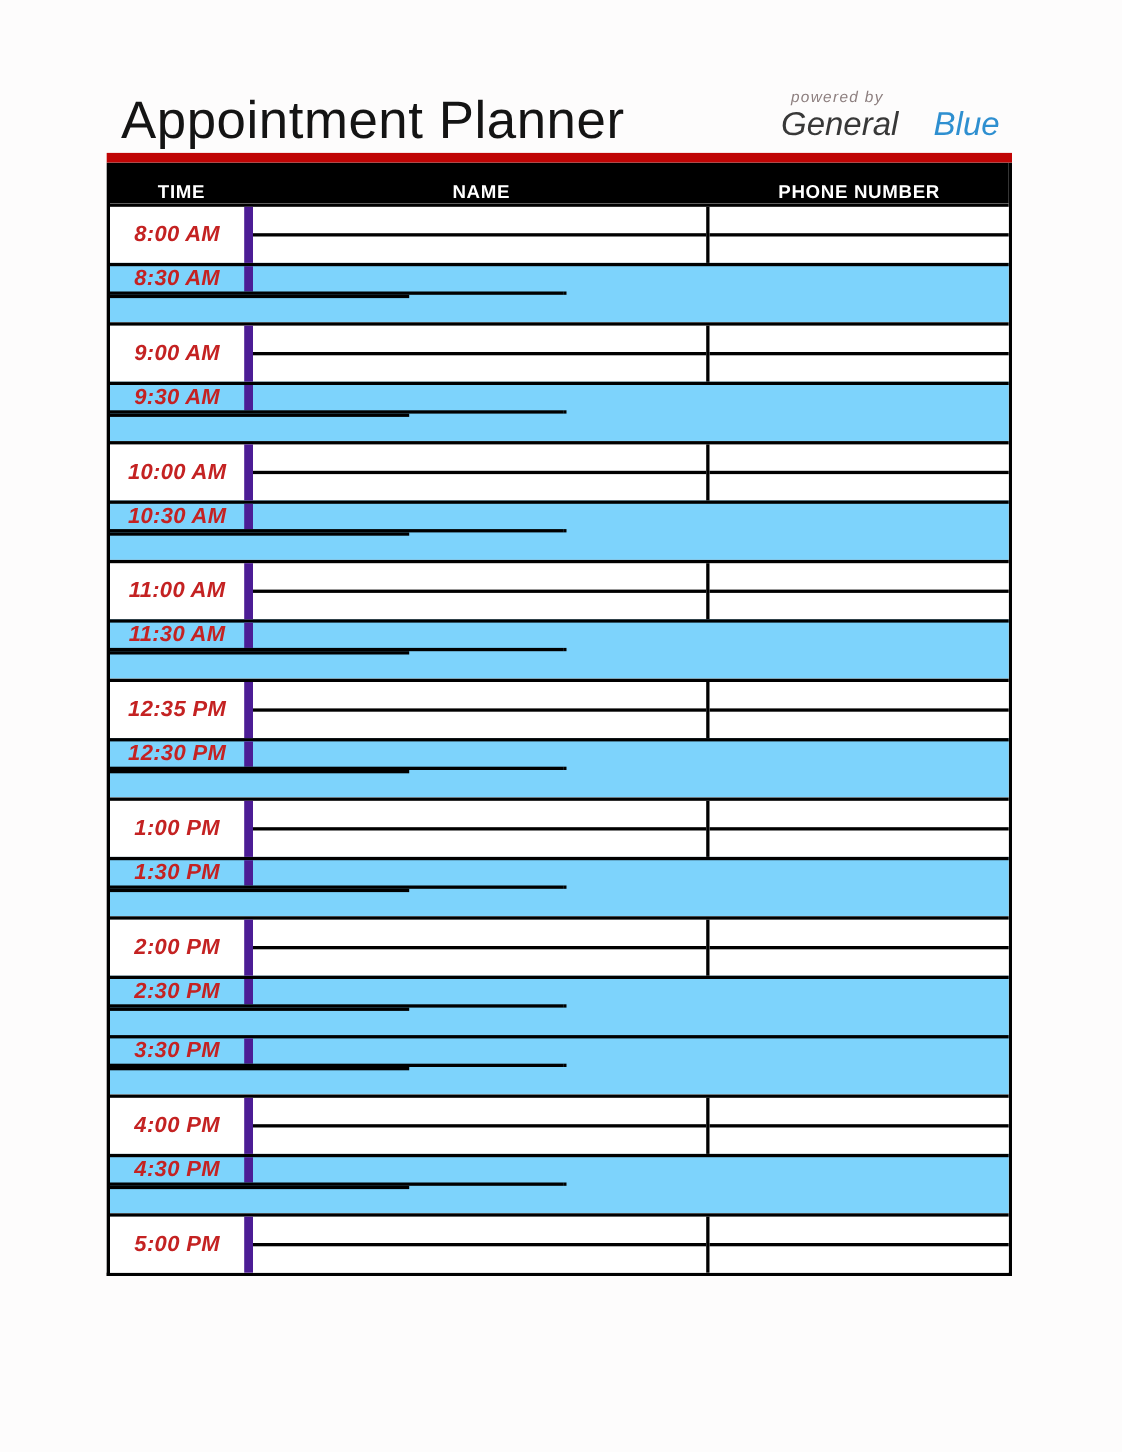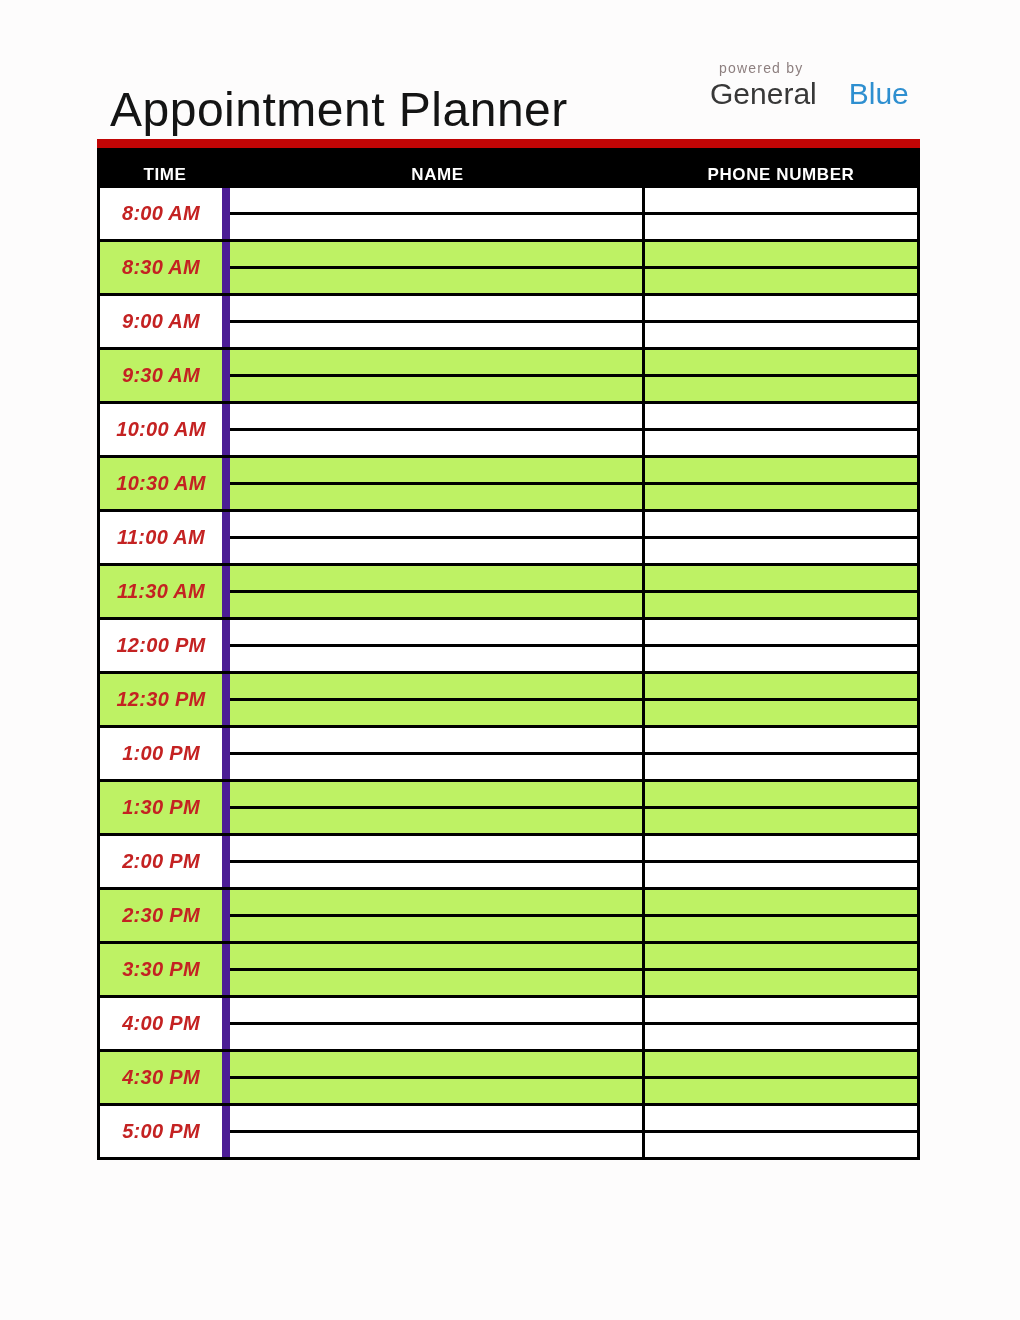--- a/index.html
+++ b/index.html
@@ -15,21 +15,21 @@
     position: absolute;
     left: 110px;
     top: 84px;
     font-size: 48px;
     font-weight: 500;
     color: #141414;
     letter-spacing: 0.5px;
     line-height: 1.1;
   }
 
-  .logo { position: absolute; left: 710px; top: 60px; }
+  .logo { position: absolute; left: 710px; top: 80px; font-style: italic; }
   .powered-by {
     display: block;
     margin-left: 9px;
     font-size: 14px;
     letter-spacing: 1.2px;
     color: #8d7f7f;
   }
   .brand { display: block; font-size: 30px; line-height: 1.1; margin-top: 1px; }
   .brand-general { color: #383838; }
   .brand-blue { color: #2e8fd0; margin-left: 32px; }
@@ -68,21 +68,21 @@
   .h-name  { width: 415px; }
   .h-phone { width: 272px; margin-top: 44px; }
 
   .slot-row {
     display: flex;
     height: 54px;
     border-top: 3px solid #000;
     background: #ffffff;
   }
   .slot-row:first-of-type { border-top: none; height: 51px; }
-  .slot-row.alt { background: #bef264; }
+  .slot-row.alt { background: #7dd3fc; flex-direction: column; }
 
   .time-cell {
     width: 130px;
     border-right: 8px solid #4c1d95;
     display: flex;
     align-items: center;
     justify-content: center;
     font-style: italic;
     font-weight: 600;
     font-size: 20px;
@@ -206,21 +206,21 @@
         <div class="entry-line top"></div>
         <div class="entry-line"></div>
       </div>
     <div class="entry-col phone-col">
         <div class="entry-line top"></div>
         <div class="entry-line"></div>
       </div>
   </div>
 
   <div class="slot-row">
-    <div class="time-cell">12:00 PM</div>
+    <div class="time-cell">12:35 PM</div>
     <div class="entry-col name-col">
         <div class="entry-line top"></div>
         <div class="entry-line"></div>
       </div>
     <div class="entry-col phone-col">
         <div class="entry-line top"></div>
         <div class="entry-line"></div>
       </div>
   </div>
 

